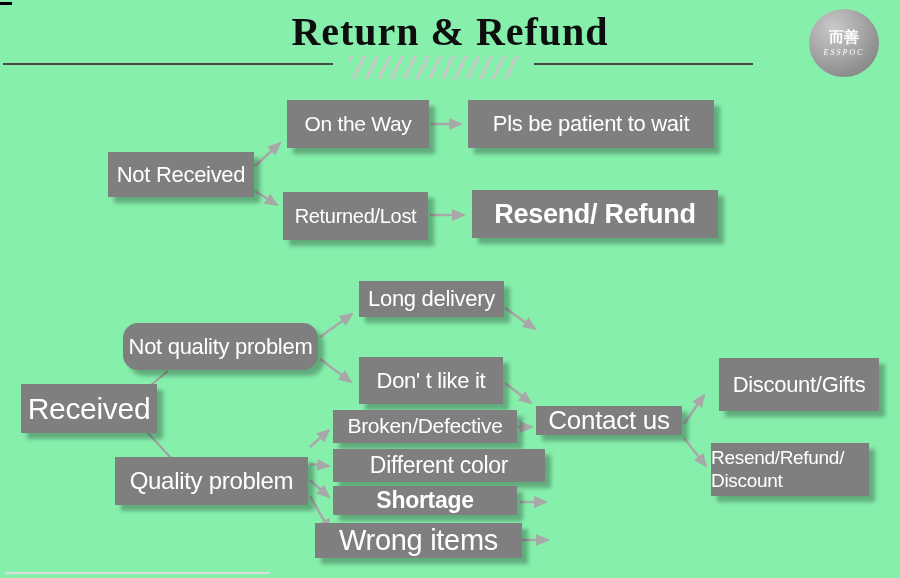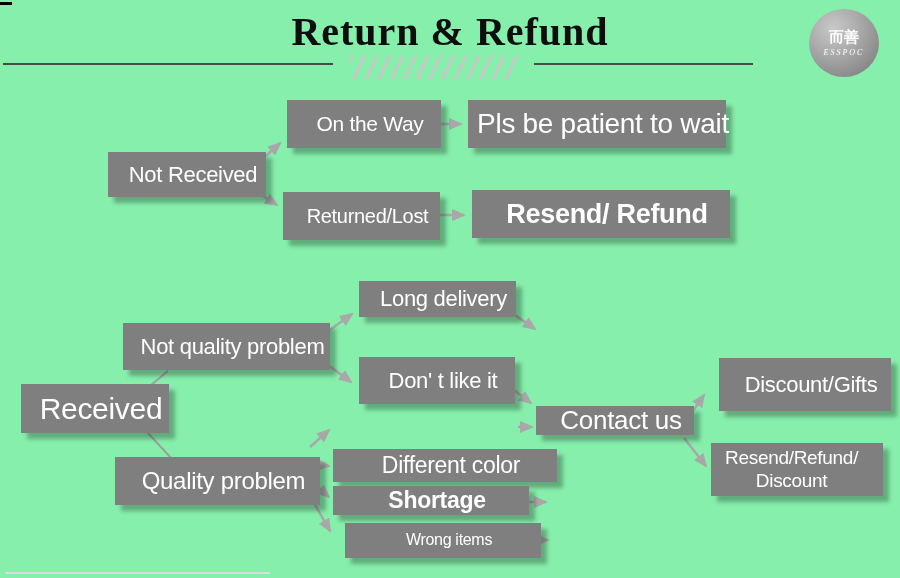--- a/index.html
+++ b/index.html
@@ -21,22 +21,22 @@
         background:radial-gradient(circle at 35% 28%,#c9c9c9 0%,#a5a5a5 45%,#8b8b8b 75%,#7e7e7e 100%);
         display:flex;flex-direction:column;align-items:center;justify-content:center;
         color:#fff;text-align:center;}
   .logo-cn{font-family:"Liberation Serif",serif;font-size:15px;font-weight:bold;line-height:1.1;}
   .logo-en{font-family:"Liberation Serif",serif;font-style:italic;font-size:8px;
            letter-spacing:2px;margin-top:2px;}
   
   .edges{position:absolute;left:0;top:0;}
   .node{position:absolute;background:#7f7f7f;color:#ffffff;display:flex;align-items:center;
         justify-content:center;white-space:nowrap;line-height:1.05;
-        box-shadow:6px 6px 4px rgba(0,0,0,0.28);letter-spacing:-0.3px;padding-left:12px;}
-  .node.multiline{justify-content:flex-start;text-align:center;padding-left:14px;
+        box-shadow:6px 6px 4px rgba(0,0,0,0.28);letter-spacing:-0.3px;}
+  .node.multiline{justify-content:flex-start;text-align:left;
                   white-space:pre-line;line-height:1.2;}
 </style>
 </head>
 <body>
 
 <div class="canvas">
 
   <div class="title">Return &amp; Refund</div>
   <div class="corner-tick"></div>
   <div class="rule rule-left"></div>
@@ -71,32 +71,33 @@
     <line x1="518" y1="427" x2="532" y2="427" stroke="#a8a8a8" stroke-width="2.5" marker-end="url(#ah)"></line>
     <line x1="518" y1="466" x2="545" y2="466" stroke="#a8a8a8" stroke-width="2.5" marker-end="url(#ah)"></line>
     <line x1="520" y1="502" x2="546" y2="502" stroke="#a8a8a8" stroke-width="2.5" marker-end="url(#ah)"></line>
     <line x1="520" y1="540" x2="548" y2="540" stroke="#a8a8a8" stroke-width="2.5" marker-end="url(#ah)"></line>
     <line x1="684" y1="424" x2="704" y2="395" stroke="#a8a8a8" stroke-width="2.5" marker-end="url(#ah)"></line>
     <line x1="684" y1="438" x2="706" y2="466" stroke="#a8a8a8" stroke-width="2.5" marker-end="url(#ah)"></line>
   </svg>
 
   <div class="node" style="left:108px;top:152px;width:146px;height:45px;font-size:22px;">Not Received</div>
   <div class="node" style="left:287px;top:100px;width:142px;height:48px;font-size:21px;">On the Way</div>
-  <div class="node" style="left:468px;top:100px;width:246px;height:48px;font-size:28px;">Pls be patient to wait</div>
+  <div class="node" style="left:468px;top:100px;width:246px;height:48px;font-size:22px;">Pls be patient to wait</div>
   <div class="node" style="left:283px;top:192px;width:145px;height:48px;font-size:20px;">Returned/Lost</div>
   <div class="node" style="left:472px;top:190px;width:246px;height:48px;font-size:27px;font-weight:600;">Resend/ Refund</div>
 
   <div class="node" style="left:21px;top:384px;width:136px;height:49px;font-size:30px;">Received</div>
-  <div class="node" style="left:123px;top:323px;width:195px;height:47px;font-size:22px;">Not quality problem</div>
+  <div class="node" style="left:123px;top:323px;width:195px;height:47px;font-size:22px;border-radius:15px;">Not quality problem</div>
   <div class="node" style="left:359px;top:281px;width:145px;height:36px;font-size:22px;">Long delivery</div>
   <div class="node" style="left:359px;top:357px;width:144px;height:47px;font-size:22px;">Don' t like it</div>
 
   <div class="node" style="left:115px;top:457px;width:193px;height:48px;font-size:24px;">Quality problem</div>
+  <div class="node" style="left:333px;top:410px;width:184px;height:33px;font-size:21px;">Broken/Defective</div>
   <div class="node" style="left:333px;top:449px;width:212px;height:33px;font-size:23px;">Different color</div>
   <div class="node" style="left:333px;top:486px;width:184px;height:29px;font-size:23px;font-weight:bold;">Shortage</div>
-  <div class="node" style="left:345px;top:523px;width:184px;height:35px;font-size:16px;">Wrong items</div>
+  <div class="node" style="left:315px;top:523px;width:207px;height:35px;font-size:29px;">Wrong items</div>
 
   <div class="node" style="left:536px;top:406px;width:146px;height:29px;font-size:26px;">Contact us</div>
   <div class="node" style="left:719px;top:358px;width:160px;height:53px;font-size:22px;">Discount/Gifts</div>
   <div class="node multiline" style="left:711px;top:443px;width:158px;height:53px;font-size:19px;">Resend/Refund/
 Discount</div>
 
 </div>
 
 </body></html>

